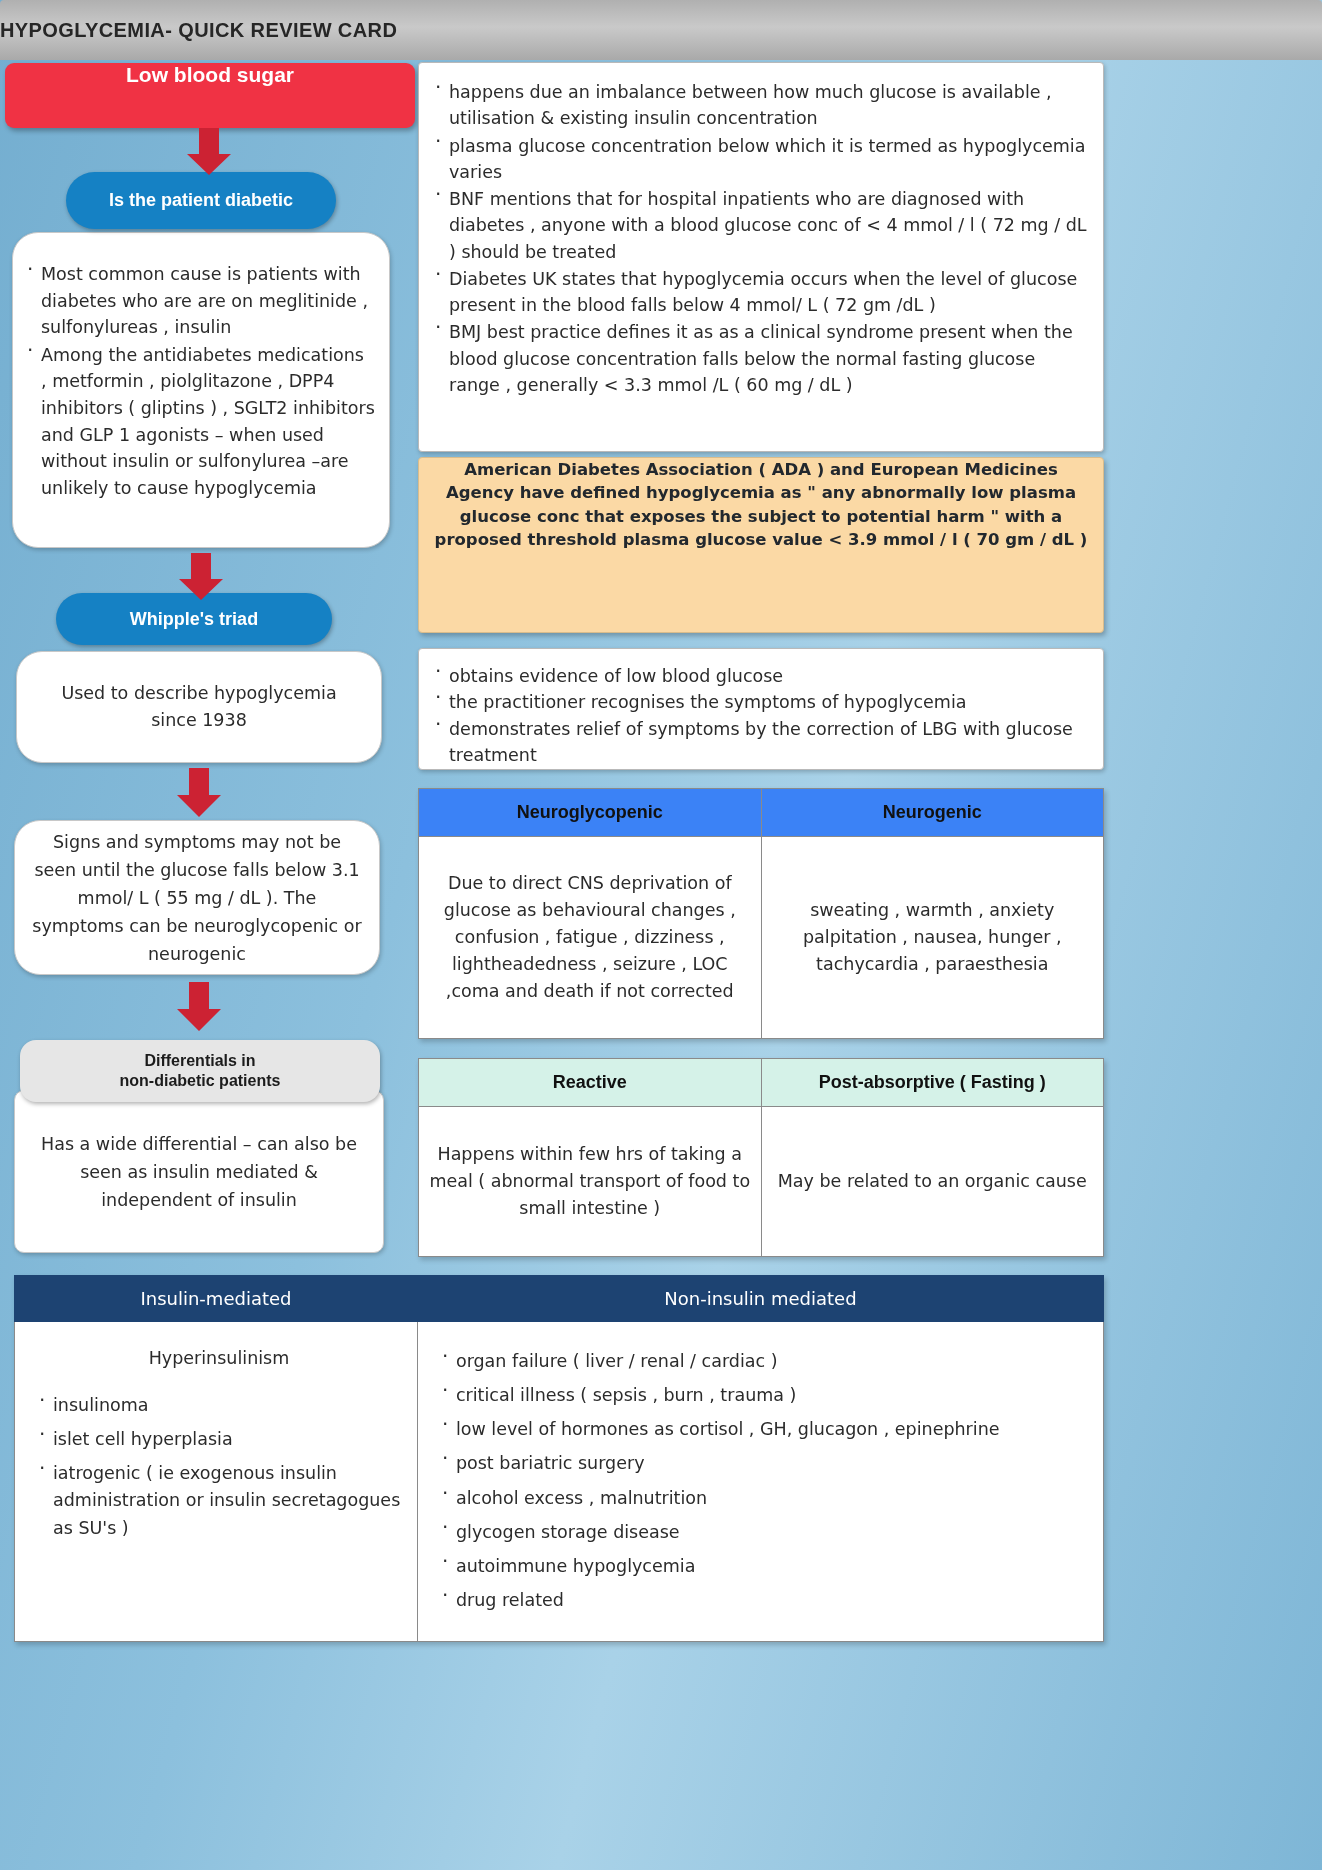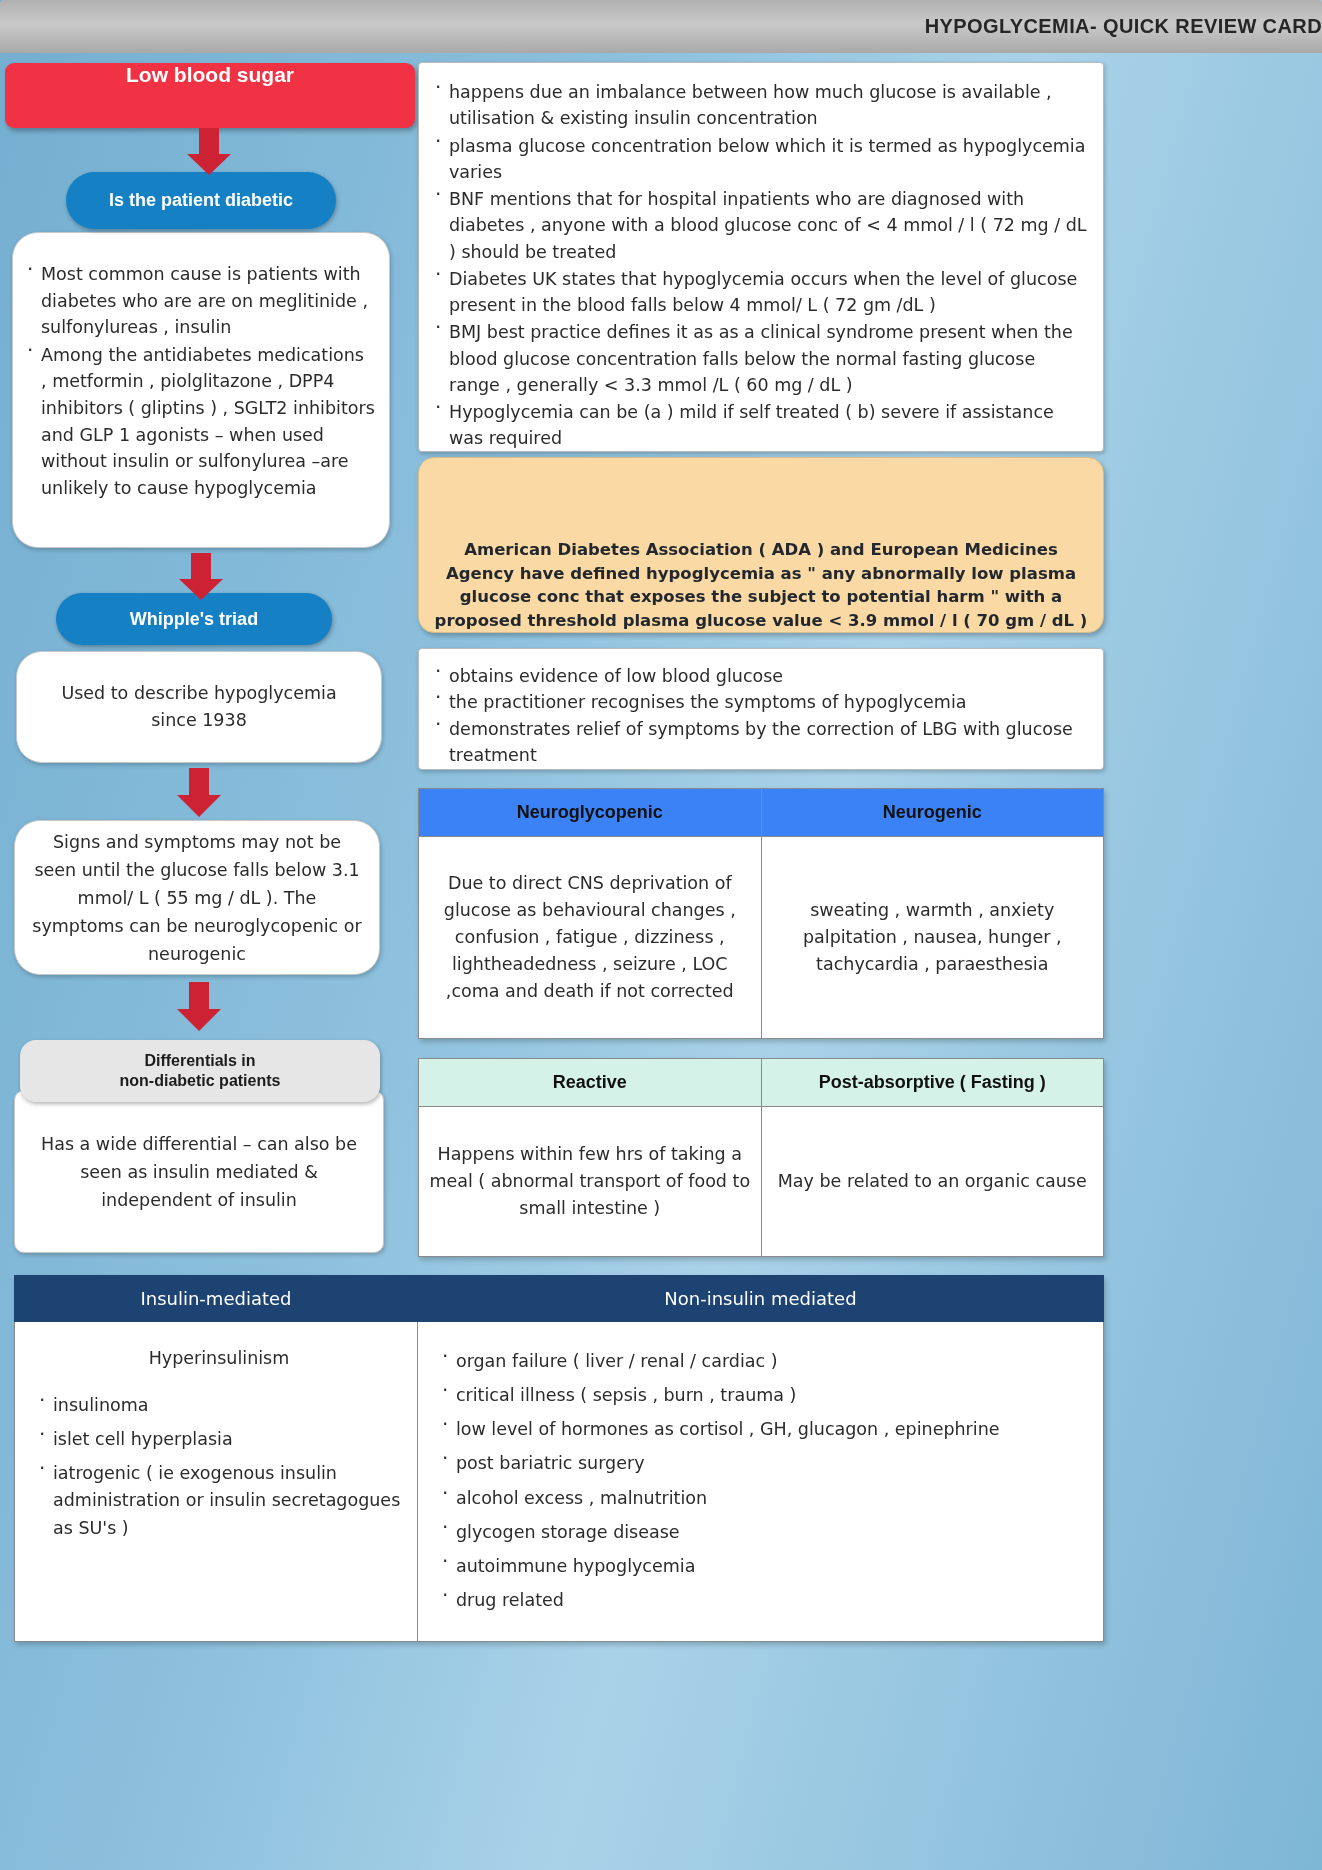--- a/index.html
+++ b/index.html
@@ -19,26 +19,26 @@
     inset: 0;
     background: linear-gradient(105deg, #74aed0 0%, #8cc0dd 35%, #a9d2e8 58%, #7eb6d6 100%);
     padding: 0;
   }
 
   
   .title-bar {
     position: absolute;
     left: 0; top: 0;
     width: 1322px;
-    height: 53px;
+    height: 60px;
     background: linear-gradient(180deg, #b0b0b0 0%, #c9c9c9 45%, #b8b8b8 75%, #a9a9a9 100%);
     border-radius: 4px 4px 0 0;
     display: flex;
     align-items: center;
-    justify-content: flex-end;
+    justify-content: flex-start;
   }
   .title-bar .title-text {
     font-family: "Liberation Sans", sans-serif;
     font-weight: bold;
     font-size: 20px;
     letter-spacing: 0.4px;
     color: #262626;
   }
 
   
@@ -171,23 +171,23 @@
     line-height: 1.5;
     margin-bottom: 1px;
   }
 
   #block-ada {
     position: absolute;
     left: 418px; top: 457px;
     width: 686px; height: 176px;
     background: #fbd9a5;
     border: 1px solid #d9bc8c;
-    border-radius: 16px;
+    border-radius: 4px;
     box-shadow: 2px 3px 5px rgba(0,0,0,0.25);
-    display: flex; align-items: flex-end; justify-content: center;
+    display: flex; align-items: flex-start; justify-content: center;
     padding: 0 14px;
   }
   #block-ada p {
     font-family: "DejaVu Sans", sans-serif;
     font-weight: bold;
     font-size: 16.5px;
     line-height: 1.42;
     text-align: center;
     color: #22282e;
   }
@@ -342,21 +342,20 @@
     <p>Has a wide differential – can also be seen as insulin mediated &amp; independent of insulin</p>
   </div>
 
   <div class="sq-card" id="block-definitions">
     <ul class="bullets">
       <li>happens due an imbalance between how much glucose is available , utilisation &amp; existing insulin concentration</li>
       <li>plasma glucose concentration below which it is termed as hypoglycemia varies</li>
       <li>BNF mentions that for hospital inpatients who are diagnosed with diabetes , anyone with a blood glucose conc of &lt; 4 mmol / l ( 72 mg / dL ) should be treated</li>
       <li>Diabetes UK states that hypoglycemia occurs when the level of glucose present in the blood falls below 4 mmol/ L ( 72 gm /dL )</li>
       <li>BMJ best practice defines it as as a clinical syndrome present when the blood glucose concentration falls below the normal fasting glucose range , generally &lt; 3.3 mmol /L ( 60 mg / dL )</li>
-      <li>Hypoglycemia can be (a ) mild if self treated ( b) severe if assistance was required</li>
     </ul>
   </div>
 
   <div id="block-ada">
     <p>American Diabetes Association ( ADA ) and European Medicines Agency have defined hypoglycemia as " any abnormally low plasma glucose conc that exposes the subject to potential harm " with a proposed threshold plasma glucose value &lt; 3.9 mmol / l ( 70 gm / dL )</p>
   </div>
 
   <div class="sq-card" id="block-whipple-points">
     <ul class="bullets">
       <li>obtains evidence of low blood glucose</li>

